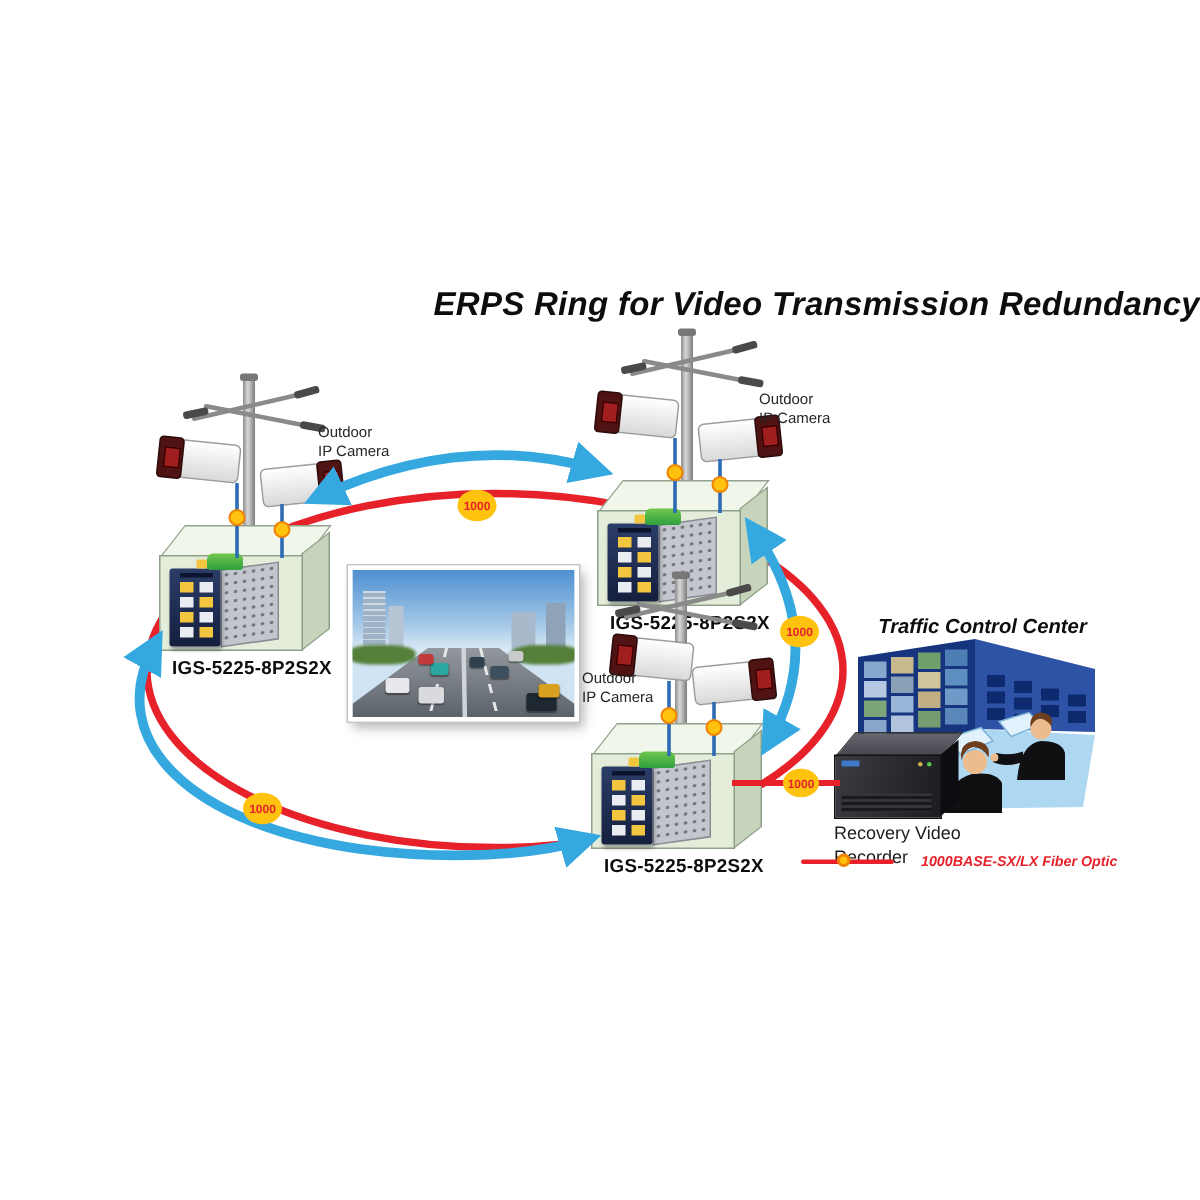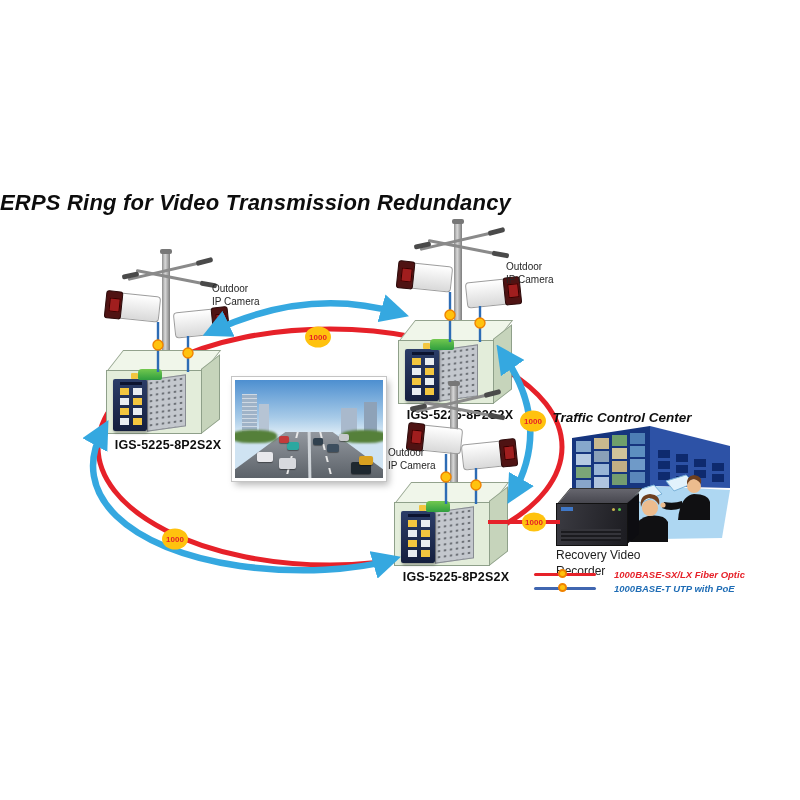--- a/index.html
+++ b/index.html
@@ -1,19 +1,19 @@
 <!DOCTYPE html>
 <html><head>
 <meta charset="utf-8">
 <style>
   html,body{margin:0;padding:0;background:#fff;}
   .canvas{position:relative;width:800px;height:800px;background:#fff;overflow:hidden;
           font-family:"Liberation Sans",sans-serif;}
   
-  .main-title{position:absolute;left:0;top:190px;width:800px;text-align:left;
+  .main-title{position:absolute;left:0;top:190px;width:800px;text-align:right;
     font-size:22px;font-weight:bold;font-style:italic;color:#0d0d0d;letter-spacing:.2px;}
   
   .layer{position:absolute;left:0;top:0;pointer-events:none;}
   
   .install{position:absolute;width:140px;height:200px;}
   .pole{position:absolute;left:62px;top:0;width:8px;height:106px;
     background:linear-gradient(to right,#8d8d8d,#d8d8d8 40%,#7c7c7c);border-radius:2px;}
   .pole-cap{position:absolute;left:60px;top:-3px;width:12px;height:5px;background:#777;border-radius:2px;}
   .arm{position:absolute;height:3px;background:#8a8a8a;transform-origin:left center;border-radius:2px;}
   .arm.a1{left:28px;top:26px;width:78px;transform:rotate(-13deg);}
@@ -77,21 +77,21 @@
     background:linear-gradient(#93989f,#5c6269);clip-path:polygon(34% 0,66% 0,108% 100%,-8% 100%);}
   .ph-med{position:absolute;left:49%;top:52px;width:3px;height:46px;background:#cfd4d9;transform:skewX(1deg);}
   .ph-lane{position:absolute;top:52px;width:2px;height:46px;
     background:repeating-linear-gradient(to bottom,#e8e8e8 0 6px,transparent 6px 12px);}
   .ph-lane.l1{left:38%;transform:skewX(-14deg);} .ph-lane.l2{left:61%;transform:skewX(14deg);}
   .ph-car{position:absolute;border-radius:2px;box-shadow:0 1px 1px rgba(0,0,0,.4);}
   
   .recovery{position:absolute;left:170px;top:494px;font-family:"DejaVu Sans Mono",monospace;
     font-size:20px;font-weight:bold;color:#8fa73c;letter-spacing:.5px;white-space:nowrap;}
   
-  .tcc-title{position:absolute;left:542px;top:410px;width:160px;text-align:center;
+  .tcc-title{position:absolute;left:575px;top:410px;width:160px;text-align:center;
     font-size:13.5px;font-weight:bold;font-style:italic;color:#0d0d0d;}
   .tcc-svg{position:absolute;left:570px;top:424px;}
   
   .nvr-box{position:absolute;left:556px;top:488px;width:88px;height:58px;}
   .nvr-top{position:absolute;left:0;top:0;width:70px;height:15px;background:linear-gradient(#66666e,#45454d);
     transform:skewX(-40deg);transform-origin:0 100%;border:1px solid #333;}
   .nvr-front{position:absolute;left:0;top:15px;width:70px;height:41px;border:1px solid #111;
     background:linear-gradient(100deg,#3b3b42,#1c1c21);}
   .nvr-front::after{content:"";position:absolute;left:4px;bottom:4px;width:60px;height:12px;
     background:repeating-linear-gradient(to bottom,#34343a 0 2px,#1a1a1e 2px 4px);}
@@ -309,26 +309,20 @@
     <span>Recorder</span>
   </div>
 
   <div class="legend">
     <div class="leg-row r1">
       <div class="leg-line">
           <div class="leg-dot"></div>
         </div>
       <div class="leg-label">1000BASE-SX/LX Fiber Optic</div>
     </div>
-    <div class="leg-row r2">
-      <div class="leg-line">
-          <div class="leg-dot"></div>
-        </div>
-      <div class="leg-label">1000BASE-T UTP with PoE</div>
-    </div>
   </div>
 
   <svg class="layer" width="800" height="800">
     <defs>
       <marker id="ah" viewBox="0 0 10 10" refX="6" refY="5" markerWidth="4.4" markerHeight="4.4" orient="auto-start-reverse">
         <path d="M0,0 L10,5 L0,10 z" fill="#35a8e0"></path>
       </marker>
     </defs>
 
     <g stroke="#2d6cb5" stroke-width="2.4">

